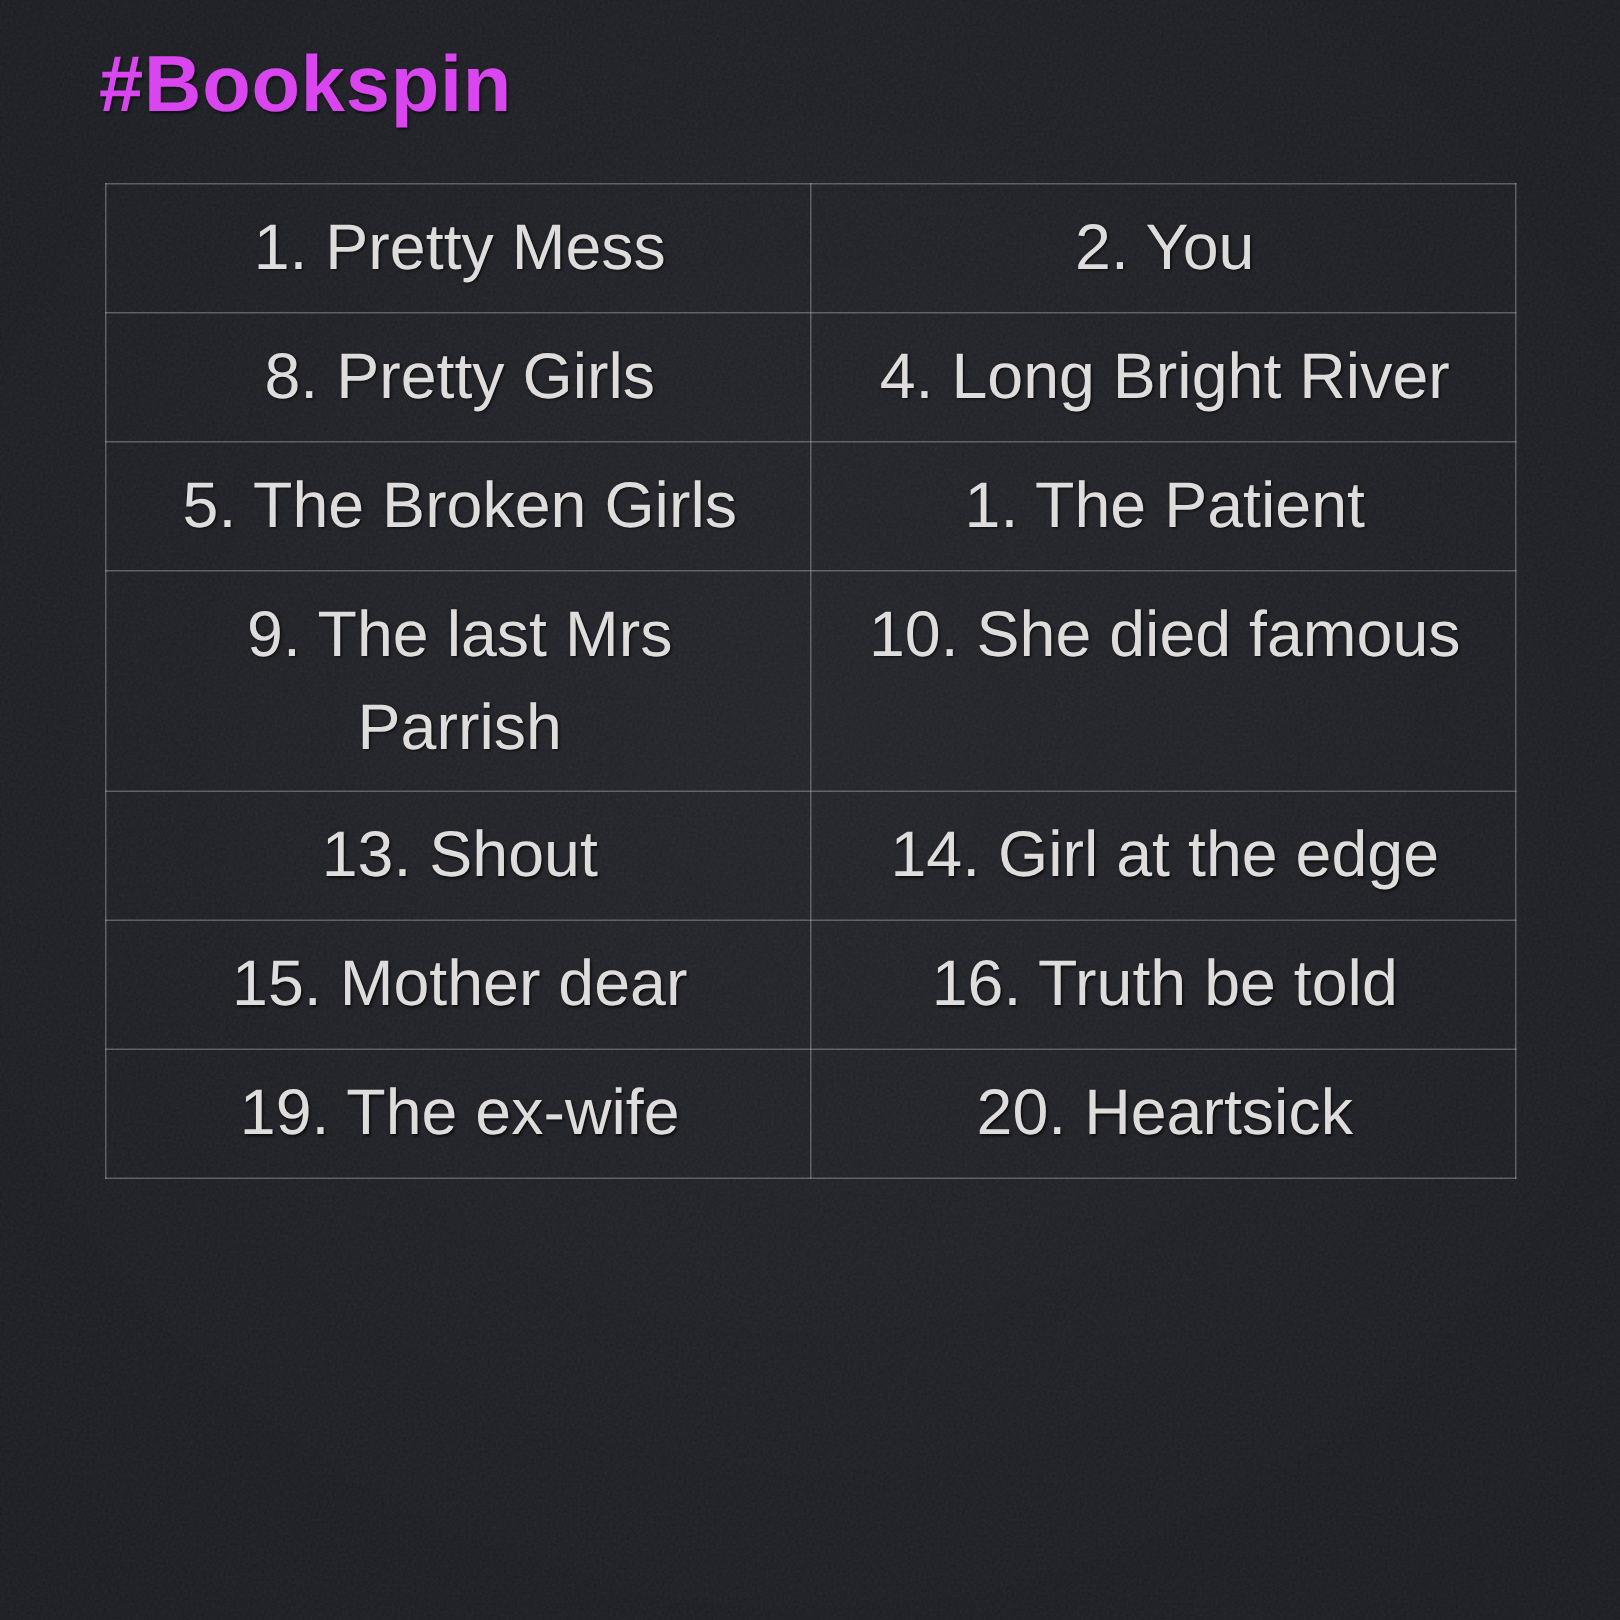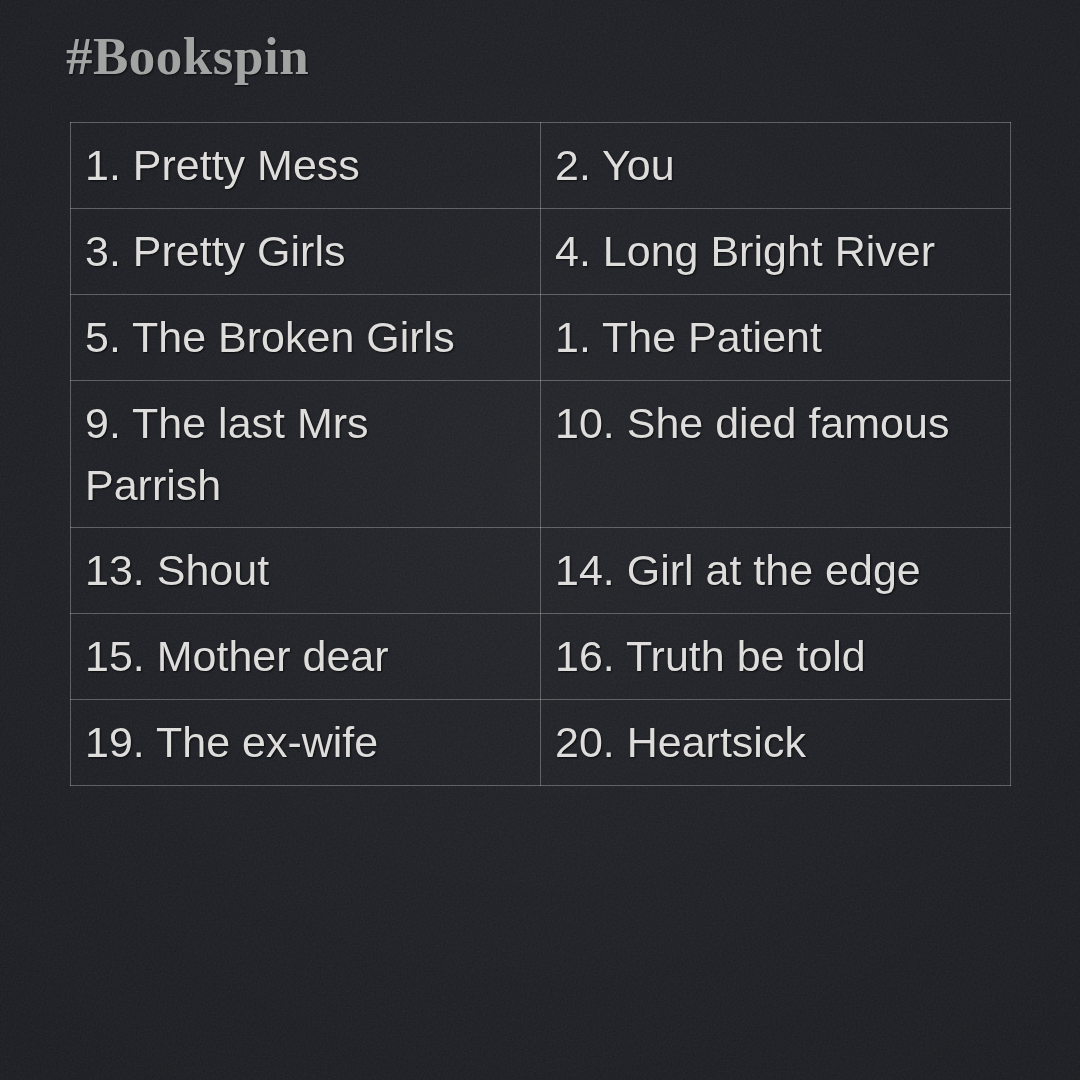--- a/index.html
+++ b/index.html
@@ -39,23 +39,22 @@
   .content {
     position: relative;
     z-index: 2;
   }
   .page-title {
     margin: 0;
     padding: 26px 0 0 66px;
     font-size: 53px;
     font-weight: 700;
     letter-spacing: 0.5px;
-    color: #a3a3a3;
+    color: #d946ef;
     text-shadow: 1px 1px 2px rgba(0,0,0,0.65);
-    font-family: Liberation Serif, serif;
   }
   table.book-table {
     position: absolute;
     top: 122px;
     left: 70px;
     width: 940px;
     border-collapse: collapse;
     table-layout: fixed;
   }
   table.book-table td {
@@ -65,20 +64,21 @@
     border: 1px solid rgba(222,224,228,0.32);
     vertical-align: top;
     padding: 11px 12px 11px 14px;
     font-size: 43px;
     line-height: 62px;
     font-weight: 400;
     color: #dedddb;
     text-shadow: 1px 1px 2px rgba(0,0,0,0.70);
     white-space: pre-wrap;
     overflow: hidden;
+    text-align: center;
   }
 </style>
 </head>
 <body>
 
 <svg class="texture-svg" width="1080" height="1080" xmlns="http://www.w3.org/2000/svg">
   <defs>
     <filter id="grain" x="0" y="0" width="100%" height="100%">
       <feTurbulence type="fractalNoise" baseFrequency="0.55" numOctaves="3" stitchTiles="stitch" result="n"></feTurbulence>
       <feColorMatrix in="n" type="matrix" values="0 0 0 0 0.55  0 0 0 0 0.56  0 0 0 0 0.60  0 0 0 0.9 0"></feColorMatrix>
@@ -92,21 +92,21 @@
 <div class="content">
   <h1 class="page-title">#Bookspin</h1>
 
   <table class="book-table">
     <tbody>
       <tr>
         <td>1. Pretty Mess</td>
         <td>2. You</td>
       </tr>
       <tr>
-        <td>3. Pretty Girls</td>
+        <td>8. Pretty Girls</td>
         <td>4. Long Bright River</td>
       </tr>
       <tr>
         <td>5. The Broken Girls</td>
         <td>1. The Patient</td>
       </tr>
       <tr>
         <td>9. The last Mrs
 Parrish</td>
         <td>10. She died famous</td>

